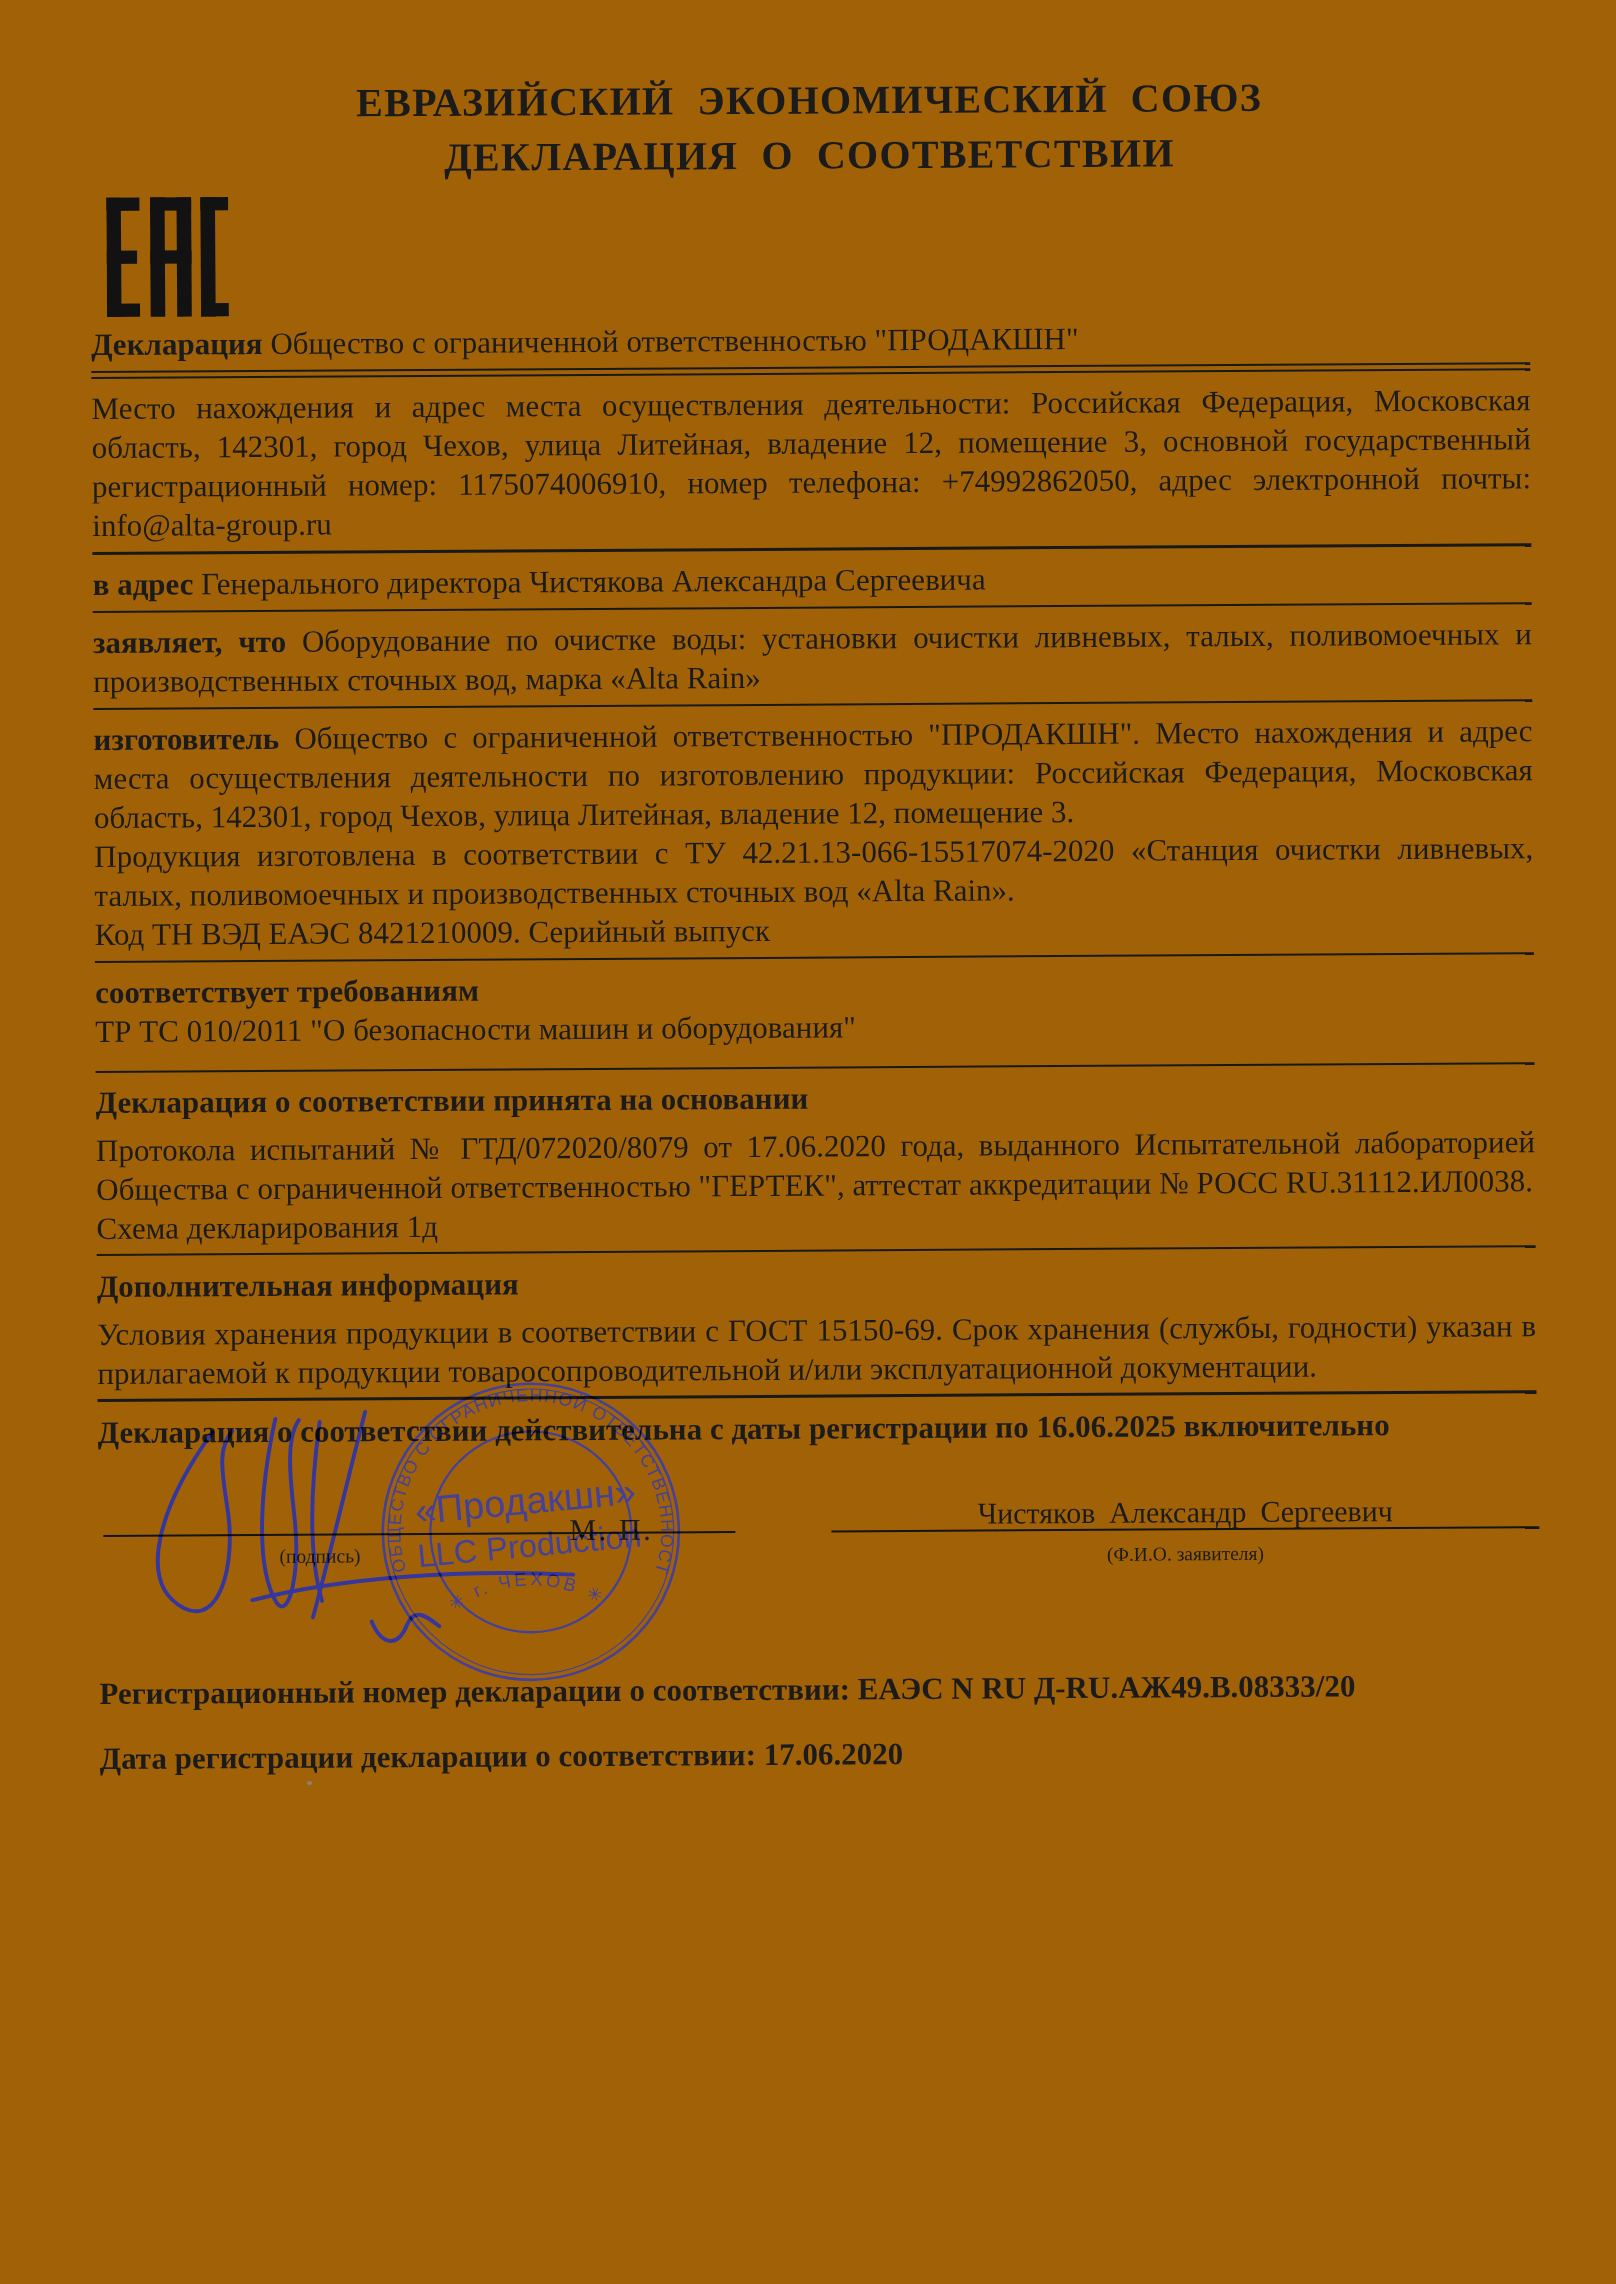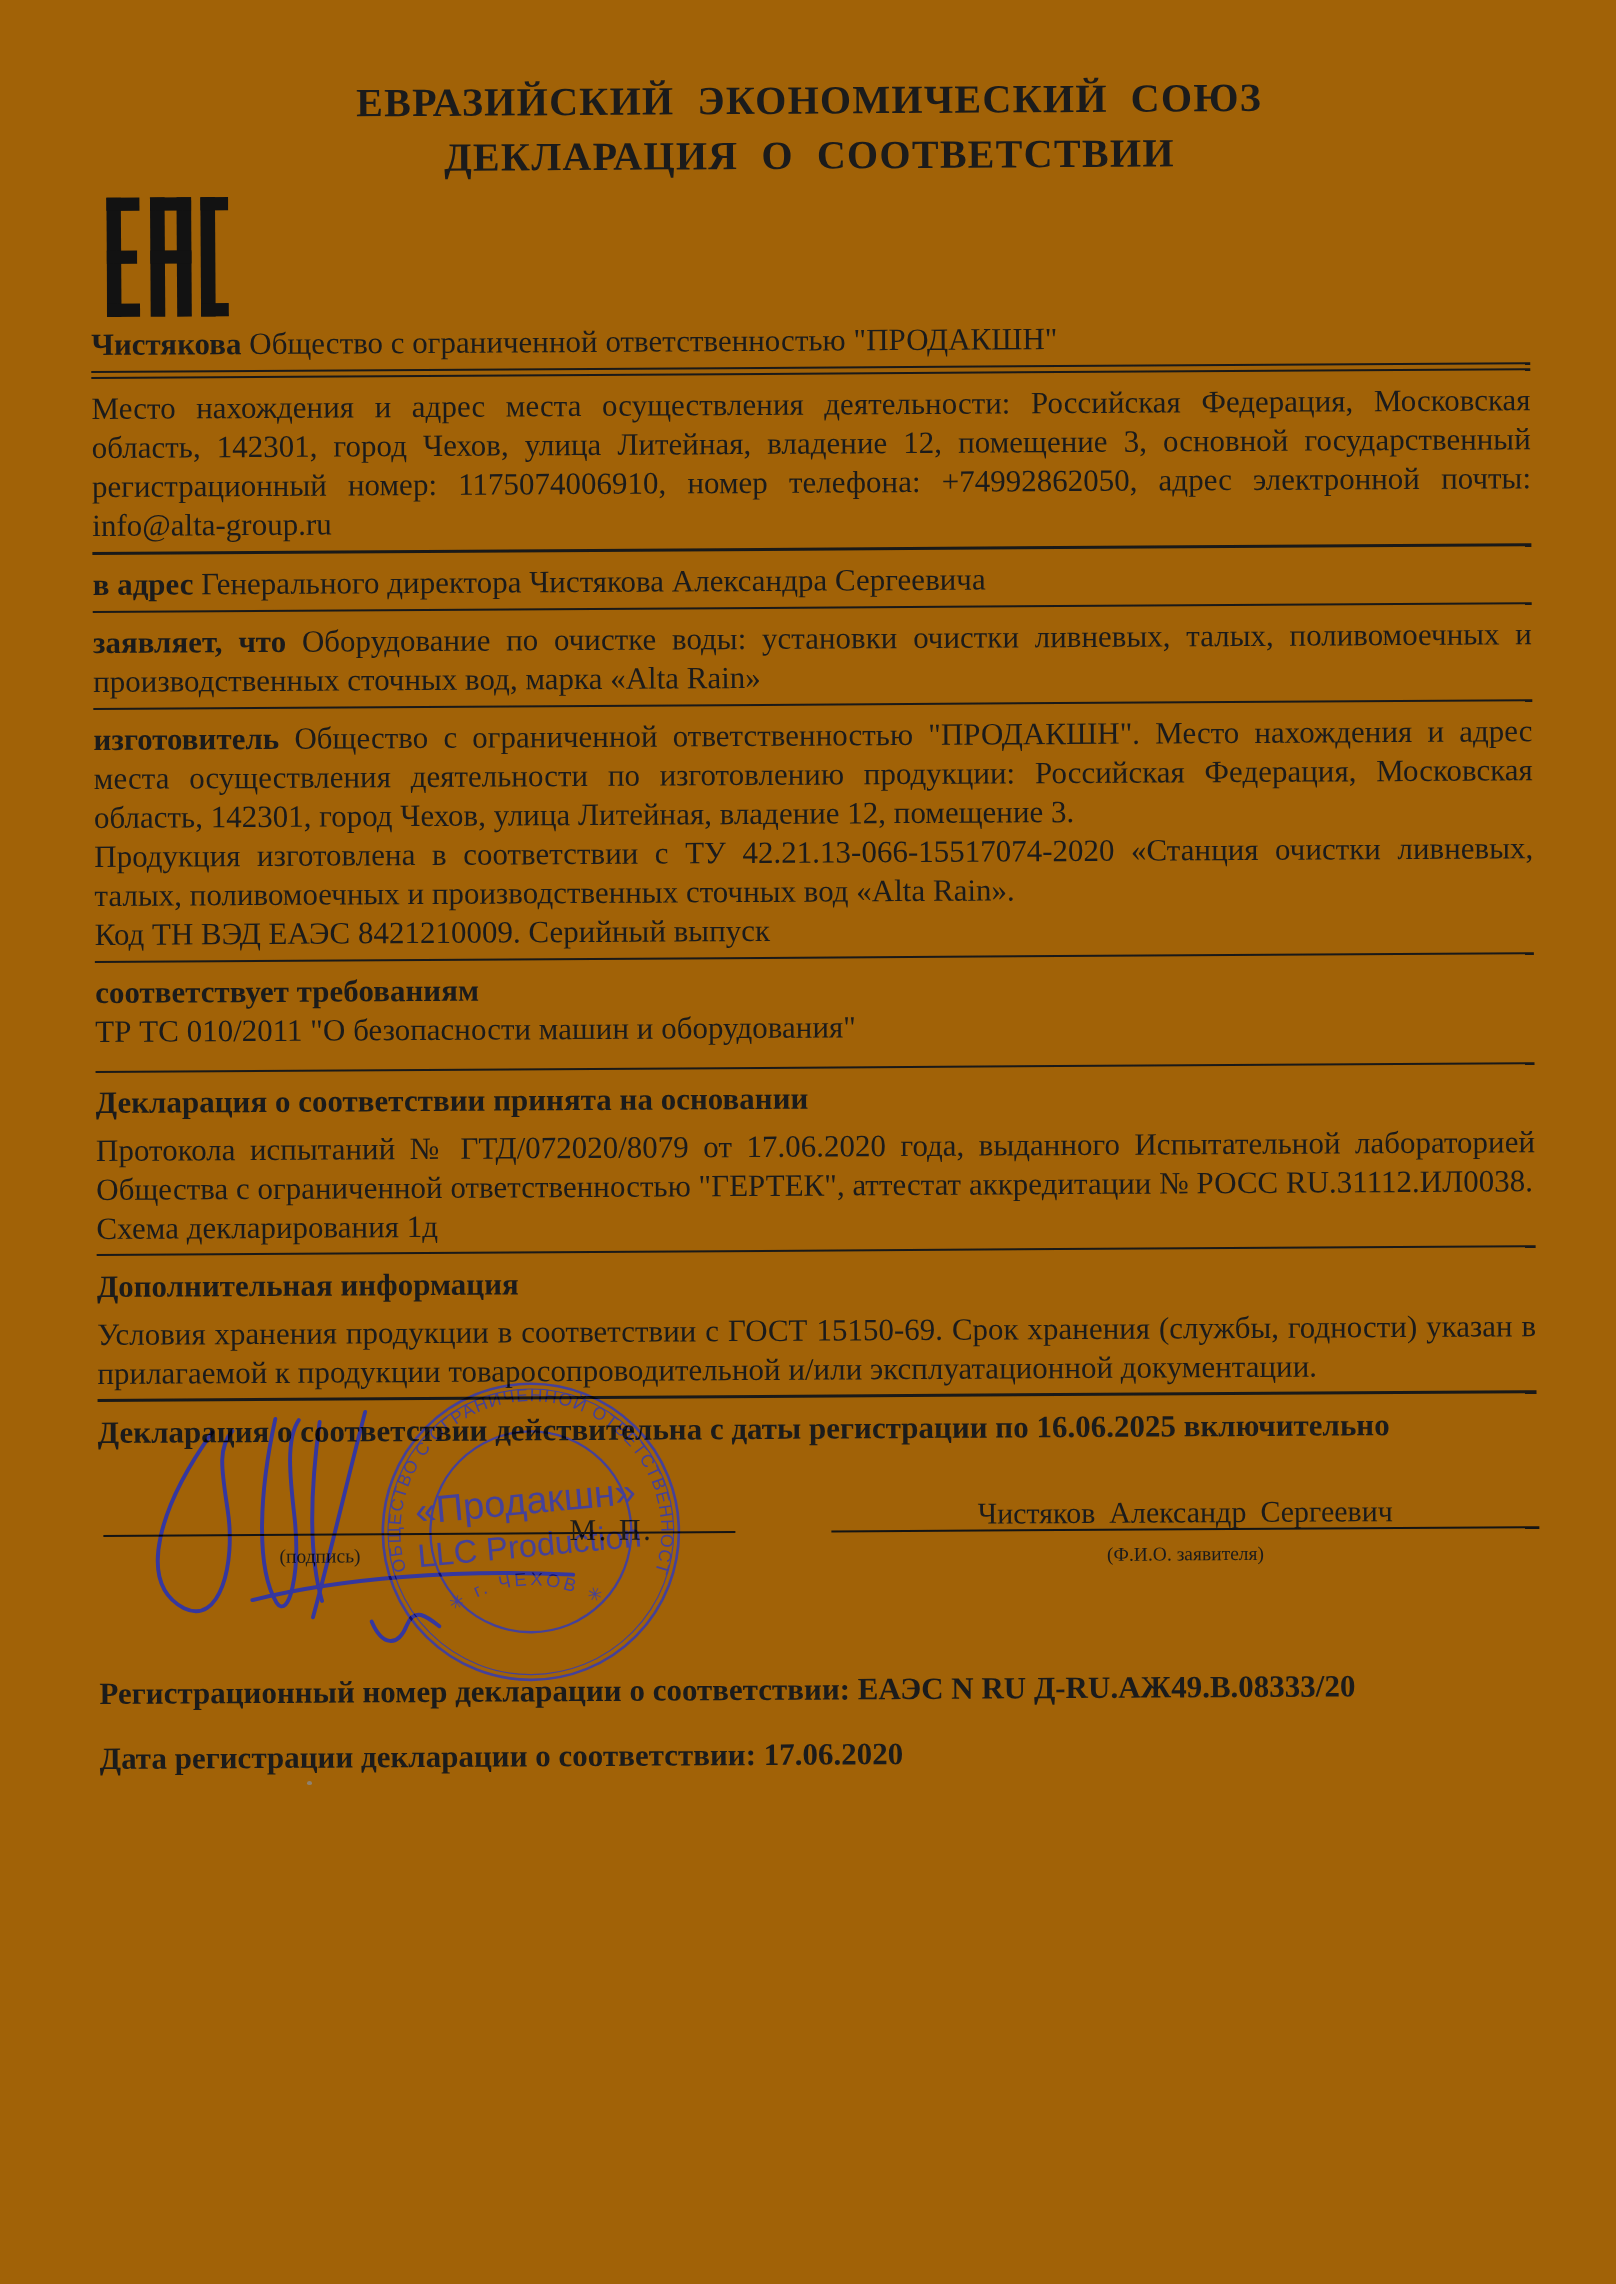--- a/index.html
+++ b/index.html
@@ -67,21 +67,21 @@
           <rect x="33" y="40" width="31" height="10"></rect>
           <rect x="71" y="0" width="11" height="90"></rect>
           <rect x="71" y="0" width="21" height="10"></rect>
           <rect x="71" y="80" width="21" height="10"></rect>
         </g>
       </svg>
     </div>
 
     <div class="content">
 
-      <p><span class="lead">Чистякова</span> <span>Общество с ограниченной ответственностью "ПРОДАКШН"</span></p>
+      <p><span class="lead">Декларация</span> <span>Общество с ограниченной ответственностью "ПРОДАКШН"</span></p>
       <div class="rule double"></div>
 
       <p class="just">Место нахождения и адрес места осуществления деятельности: Российская Федерация, Московская область, 142301, город Чехов, улица Литейная, владение 12, помещение 3, основной государственный регистрационный номер: 1175074006910, номер телефона: +74992862050, адрес электронной почты: info@alta-group.ru</p>
       <div class="rule thick"></div>
 
       <p><span class="lead">в адрес</span> <span>Генерального директора Чистякова Александра Сергеевича</span></p>
       <div class="rule"></div>
 
       <p class="just"><span class="lead">заявляет, что</span> <span>Оборудование по очистке воды: установки очистки ливневых, талых, поливомоечных и производственных сточных вод, марка «Alta Rain»</span></p>
       <div class="rule"></div>

